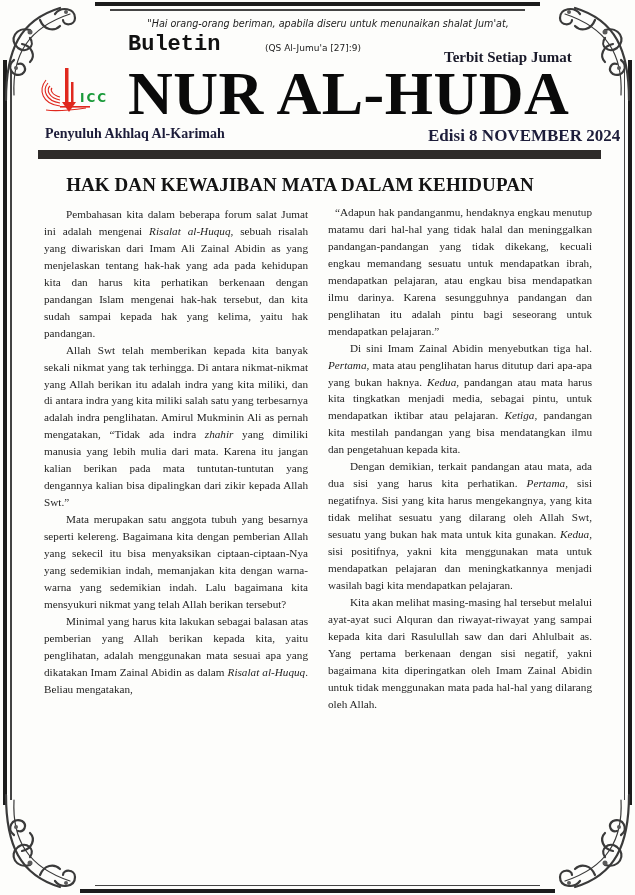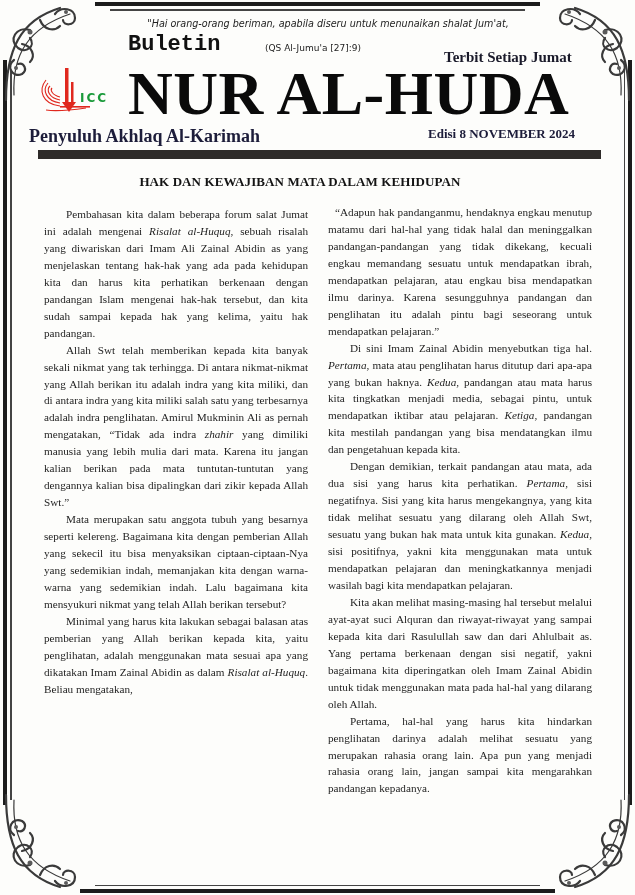--- a/index.html
+++ b/index.html
@@ -40,32 +40,32 @@
   .terbit {
     position: absolute; top: 49px; left: 405px;
     font-family: "Liberation Serif", serif; font-weight: bold; font-size: 15px; color:#1a1a2a;margin-left:39px;
   }
   .title {
     position: absolute; top: 62px; left: 128px;
     font-family: "Liberation Serif", serif; font-size: 62px; line-height: 62px; letter-spacing: 0.5px; color:#0a0a0a;
   }
   .logo { position: absolute; left: 36px; top: 66px; width: 84px; height: 48px; }
   .tagline {
-    position: absolute; top: 126px; left: 29px;
-    font-family: "Liberation Serif", serif; font-weight: bold; font-size: 18px; color: #1d1d3a;
+    position: absolute; top: 126px; left: 45px;
+    font-family: "Liberation Serif", serif; font-weight: bold; font-size: 14px; color: #1d1d3a;
   }
   .edition {
     position: absolute; top: 126px; left: 428px;
-    font-family: "Liberation Serif", serif; font-weight: bold; font-size: 13px; color: #1d1d3a;
+    font-family: "Liberation Serif", serif; font-weight: bold; font-size: 17px; color: #1d1d3a;
   }
   .rule-bar { position: absolute; top: 150px; left: 38px; width: 563px; height: 9px; background: #2e2b29; }
 
   .article-title {
     position: absolute; top: 174px; left: 0; width: 600px; text-align: center;
-    font-family: "Liberation Serif", serif; font-weight: bold; font-size: 13px; letter-spacing: 0.1px; color:#141414;
+    font-family: "Liberation Serif", serif; font-weight: bold; font-size: 19px; letter-spacing: 0.1px; color:#141414;
   }
 
   
   .col {
     position: absolute; top: 206px; width: 264px;
     font-family: "Liberation Serif", serif; font-size: 11.2px; line-height: 16.95px;
     text-align: justify; color: #1e1e1e;
   }
   .col.left { left: 44px; }
   .col.right { left: 328px; top: 204px; }
@@ -191,14 +191,13 @@
   <p><span>Allah Swt telah memberikan kepada kita banyak sekali nikmat yang tak terhingga. Di antara nikmat-nikmat yang Allah berikan itu adalah indra yang kita miliki, dan di antara indra yang kita miliki salah satu yang terbesarnya adalah indra penglihatan. Amirul Mukminin Ali as pernah mengatakan, “Tidak ada indra </span><em>zhahir</em><span> yang dimiliki manusia yang lebih mulia dari mata. Karena itu jangan kalian berikan pada mata tuntutan-tuntutan yang dengannya kalian bisa dipalingkan dari zikir kepada Allah Swt.”</span></p>
   <p>Mata merupakan satu anggota tubuh yang besarnya seperti kelereng. Bagaimana kita dengan pemberian Allah yang sekecil itu bisa menyaksikan ciptaan-ciptaan-Nya yang sedemikian indah, memanjakan kita dengan warna-warna yang sedemikian indah. Lalu bagaimana kita mensyukuri nikmat yang telah Allah berikan tersebut?</p>
   <p><span>Minimal yang harus kita lakukan sebagai balasan atas pemberian yang Allah berikan kepada kita, yaitu penglihatan, adalah menggunakan mata sesuai apa yang dikatakan Imam Zainal Abidin as dalam </span><em>Risalat al-Huquq</em><span>. Beliau mengatakan,</span></p>
 </section>
 
 <section class="col right">
   <p class="q">“Adapun hak pandanganmu, hendaknya engkau menutup matamu dari hal-hal yang tidak halal dan meninggalkan pandangan-pandangan yang tidak dikekang, kecuali engkau memandang sesuatu untuk mendapatkan ibrah, mendapatkan pelajaran, atau engkau bisa mendapatkan ilmu darinya. Karena sesungguhnya pandangan dan penglihatan itu adalah pintu bagi seseorang untuk mendapatkan pelajaran.”</p>
   <p><span>Di sini Imam Zainal Abidin menyebutkan tiga hal. </span><em>Pertama</em><span>, mata atau penglihatan harus ditutup dari apa-apa yang bukan haknya. </span><em>Kedua</em><span>, pandangan atau mata harus kita tingkatkan menjadi media, sebagai pintu, untuk mendapatkan iktibar atau pelajaran. </span><em>Ketiga</em><span>, pandangan kita mestilah pandangan yang bisa mendatangkan ilmu dan pengetahuan kepada kita.</span></p>
   <p><span>Dengan demikian, terkait pandangan atau mata, ada dua sisi yang harus kita perhatikan. </span><em>Pertama</em><span>, sisi negatifnya. Sisi yang kita harus mengekangnya, yang kita tidak melihat sesuatu yang dilarang oleh Allah Swt, sesuatu yang bukan hak mata untuk kita gunakan. </span><em>Kedua</em><span>, sisi positifnya, yakni kita menggunakan mata untuk mendapatkan pelajaran dan meningkatkannya menjadi wasilah bagi kita mendapatkan pelajaran.</span></p>
   <p>Kita akan melihat masing-masing hal tersebut melalui ayat-ayat suci Alquran dan riwayat-riwayat yang sampai kepada kita dari Rasulullah saw dan dari Ahlulbait as. Yang pertama berkenaan dengan sisi negatif, yakni bagaimana kita diperingatkan oleh Imam Zainal Abidin untuk tidak menggunakan mata pada hal-hal yang dilarang oleh Allah.</p>
-  <p>Pertama, hal-hal yang harus kita hindarkan penglihatan darinya adalah melihat sesuatu yang merupakan rahasia orang lain. Apa pun yang menjadi rahasia orang lain, jangan sampai kita mengarahkan pandangan kepadanya.</p>
 </section>
 
 </body></html>

